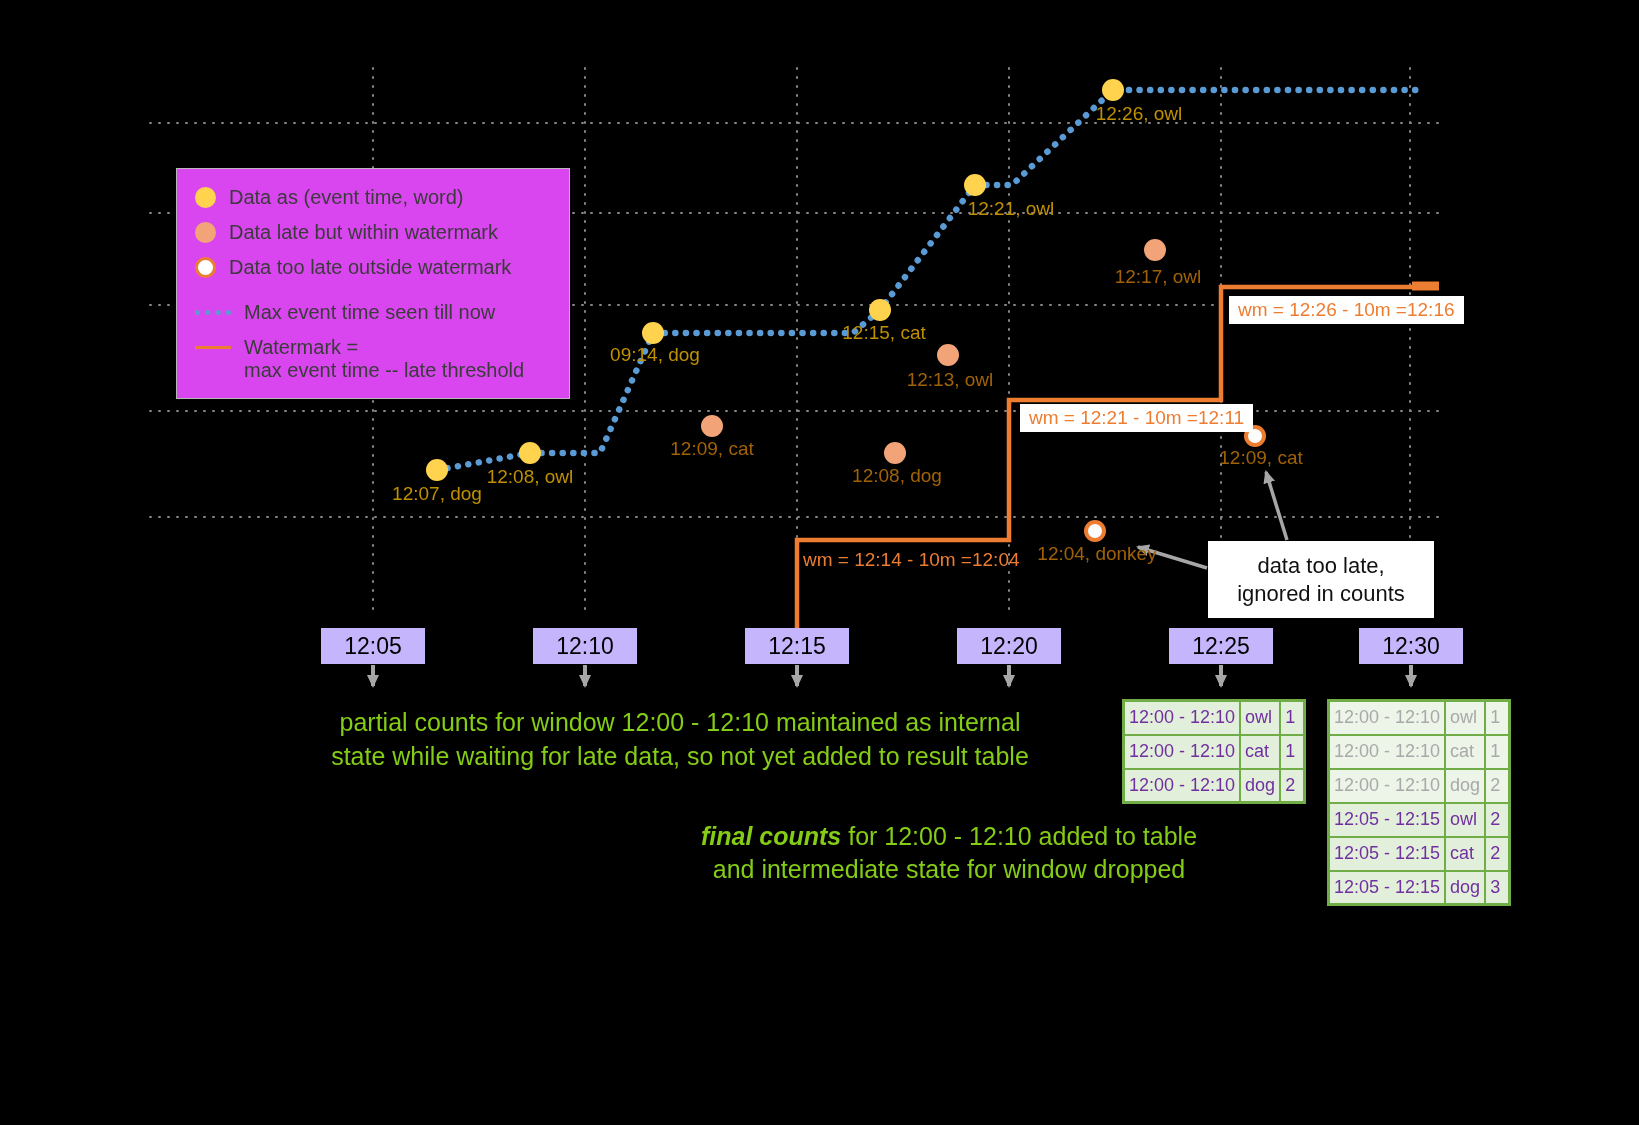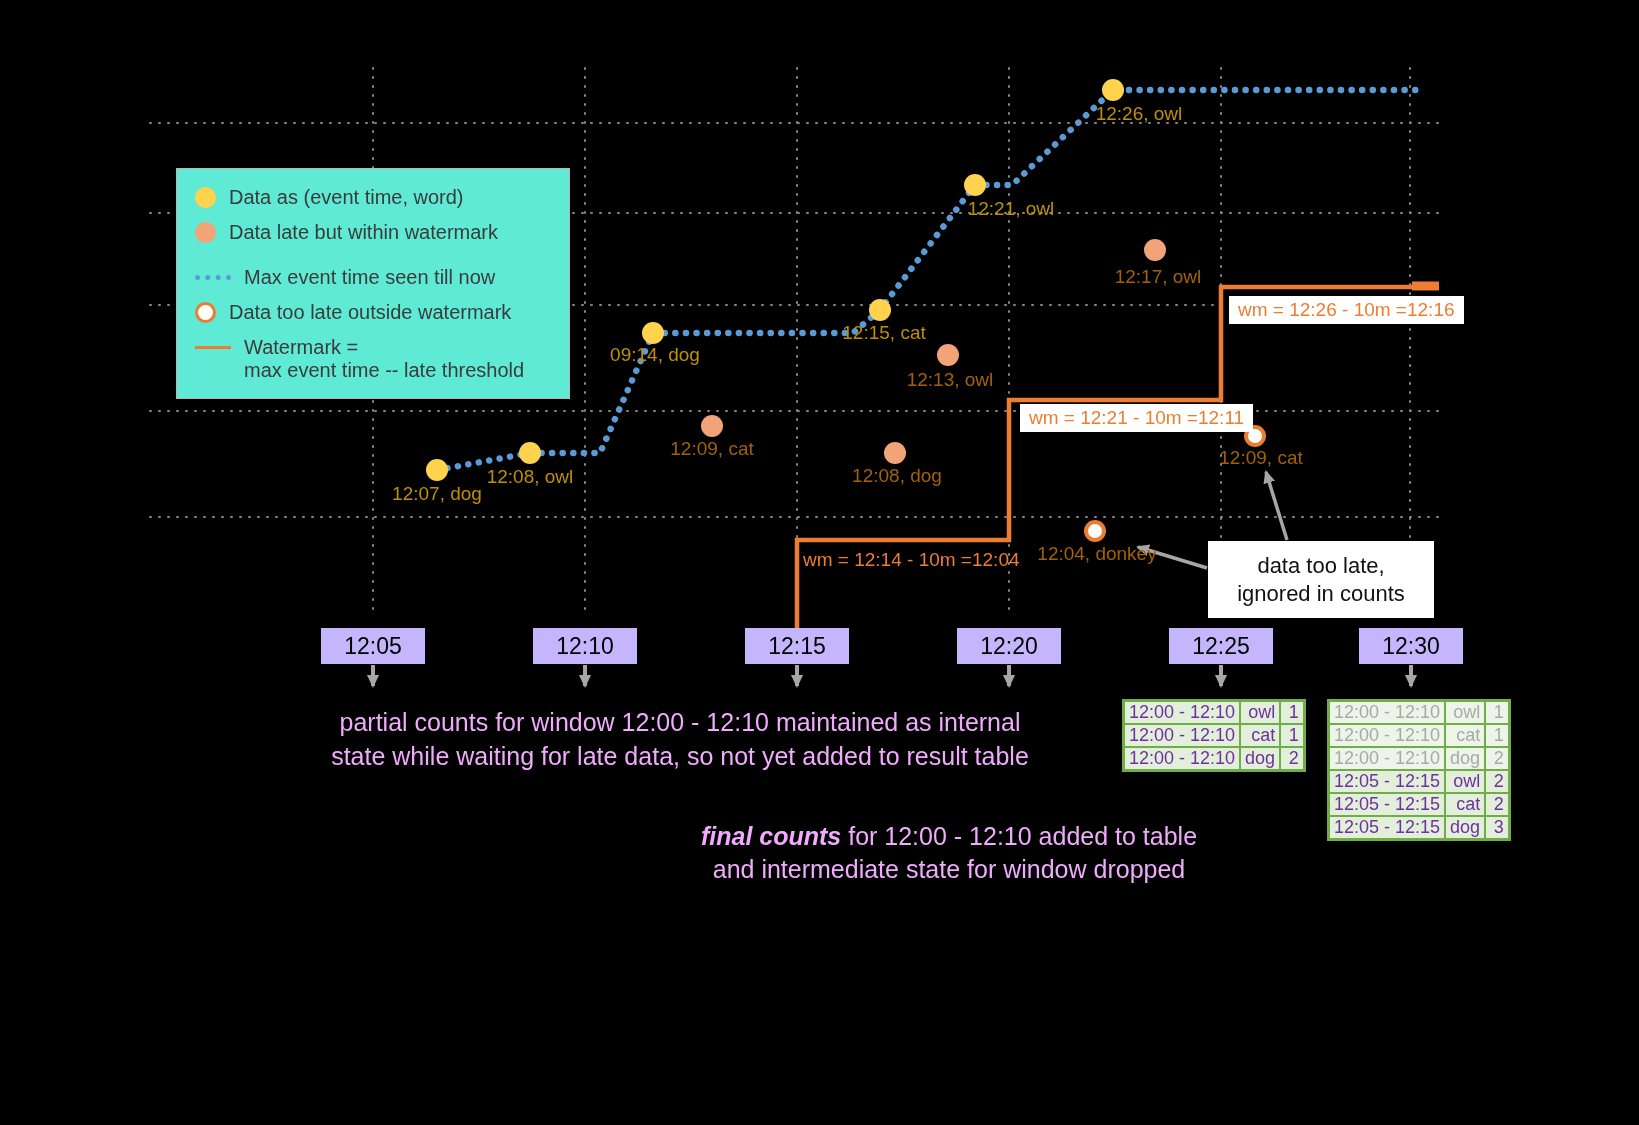--- a/index.html
+++ b/index.html
@@ -2,21 +2,21 @@
 <html><head>
 <meta charset="utf-8">
 <style>
   * { margin:0; padding:0; box-sizing:border-box; }
   html,body { background:#000; }
   body { font-family:"Liberation Sans", sans-serif; }
   .stage { position:relative; width:1639px; height:1125px; background:#000; overflow:hidden; }
   .stage > svg { position:absolute; left:0; top:0; }
 
   
-  .legend { position:absolute; left:176px; top:168px; width:394px; background:#5eead4;
+  .legend { position:absolute; left:176px; top:168px; width:394px; background:#d946ef;
             border:1px solid #b7b7b7; padding:14px 18px 16px; display:flex; flex-direction:column; gap:6px; }
   .lrow { display:flex; align-items:center; gap:13px; min-height:29px; }
   .lrow.gap-top { margin-top:10px; }
   .ltext { font-size:20px; color:#3b3b3b; white-space:nowrap; }
   .dot { width:21px; height:21px; border-radius:50%; flex:0 0 auto; }
   .dot-on { background:#FFD34D; }
   .dot-late { background:#F2A377; }
   .dot-toolate { background:#fff; border:3px solid #ED7D31; }
   .swatch-dotted { width:36px; height:0; border-top:5px dotted #5B9BD5; flex:0 0 auto; }
   .swatch-solid { width:36px; height:0; border-top:3px solid #ED7D31; flex:0 0 auto; }
@@ -33,33 +33,33 @@
 
   
   .axis { position:absolute; top:628px; width:104px; height:36px; background:#c4b5fd; color:#000;
           font-size:23px; display:flex; align-items:center; justify-content:center; }
 
   
   .wm { position:absolute; font-size:19px; color:#ED7D31; white-space:nowrap; }
   .wm-box { background:#fff; padding:3px 9px; }
 
   
-  .ann { position:absolute; color:#f0abfc; font-size:25px; text-align:center; line-height:34px; }
+  .ann { position:absolute; color:#84cc16; font-size:25px; text-align:center; line-height:34px; }
   .ann .em { font-style:italic; font-weight:bold; }
   .ann-partial { left:290px; top:705px; width:780px; }
   .ann-final { left:683px; top:820px; width:532px; line-height:33px; }
 
   
   .note { position:absolute; left:1208px; top:541px; width:226px; height:77px; background:#fff; color:#111;
           font-size:22px; text-align:center; display:flex; flex-direction:column; justify-content:center; line-height:28px; }
 
   
   .rtable { position:absolute; border-collapse:collapse; font-size:18px; border:3px solid #70AD47; }
-  .rtable td { border:2px solid #70AD47; height:23px; padding:0 4px; color:#7030A0;
-               text-align:right; white-space:nowrap; background:#E2EFDA; }
+  .rtable td { border:2px solid #70AD47; height:34px; padding:0 4px; color:#7030A0;
+               text-align:left; white-space:nowrap; background:#E2EFDA; }
   .rtable .c-win { width:114px; }
   .rtable .c-word { width:40px; }
   .rtable .c-cnt { width:24px; }
   .rtable tr.faded td { color:#A9A9A9; background:#EDF4E8; }
 </style>
 </head>
 <body>
 
 <div class="stage">
 
@@ -106,27 +106,27 @@
 
   <div class="legend">
     <div class="lrow">
       <span class="dot dot-on"></span>
       <span class="ltext">Data as (event time, word)</span>
     </div>
     <div class="lrow">
       <span class="dot dot-late"></span>
       <span class="ltext">Data late but within watermark</span>
     </div>
+    <div class="lrow">
+      <span class="dot dot-toolate"></span>
+      <span class="ltext">Data too late outside watermark</span>
+    </div>
     <div class="lrow gap-top">
       <span class="swatch-dotted"></span>
       <span class="ltext">Max event time seen till now</span>
-    </div>
-    <div class="lrow">
-      <span class="dot dot-toolate"></span>
-      <span class="ltext">Data too late outside watermark</span>
     </div>
     <div class="lrow">
       <span class="swatch-solid"></span>
       <span class="ltext">Watermark =</span>
     </div>
     <div class="lrow lrow-indent">
       <span class="ltext">max event time -- late threshold</span>
     </div>
   </div>
 

